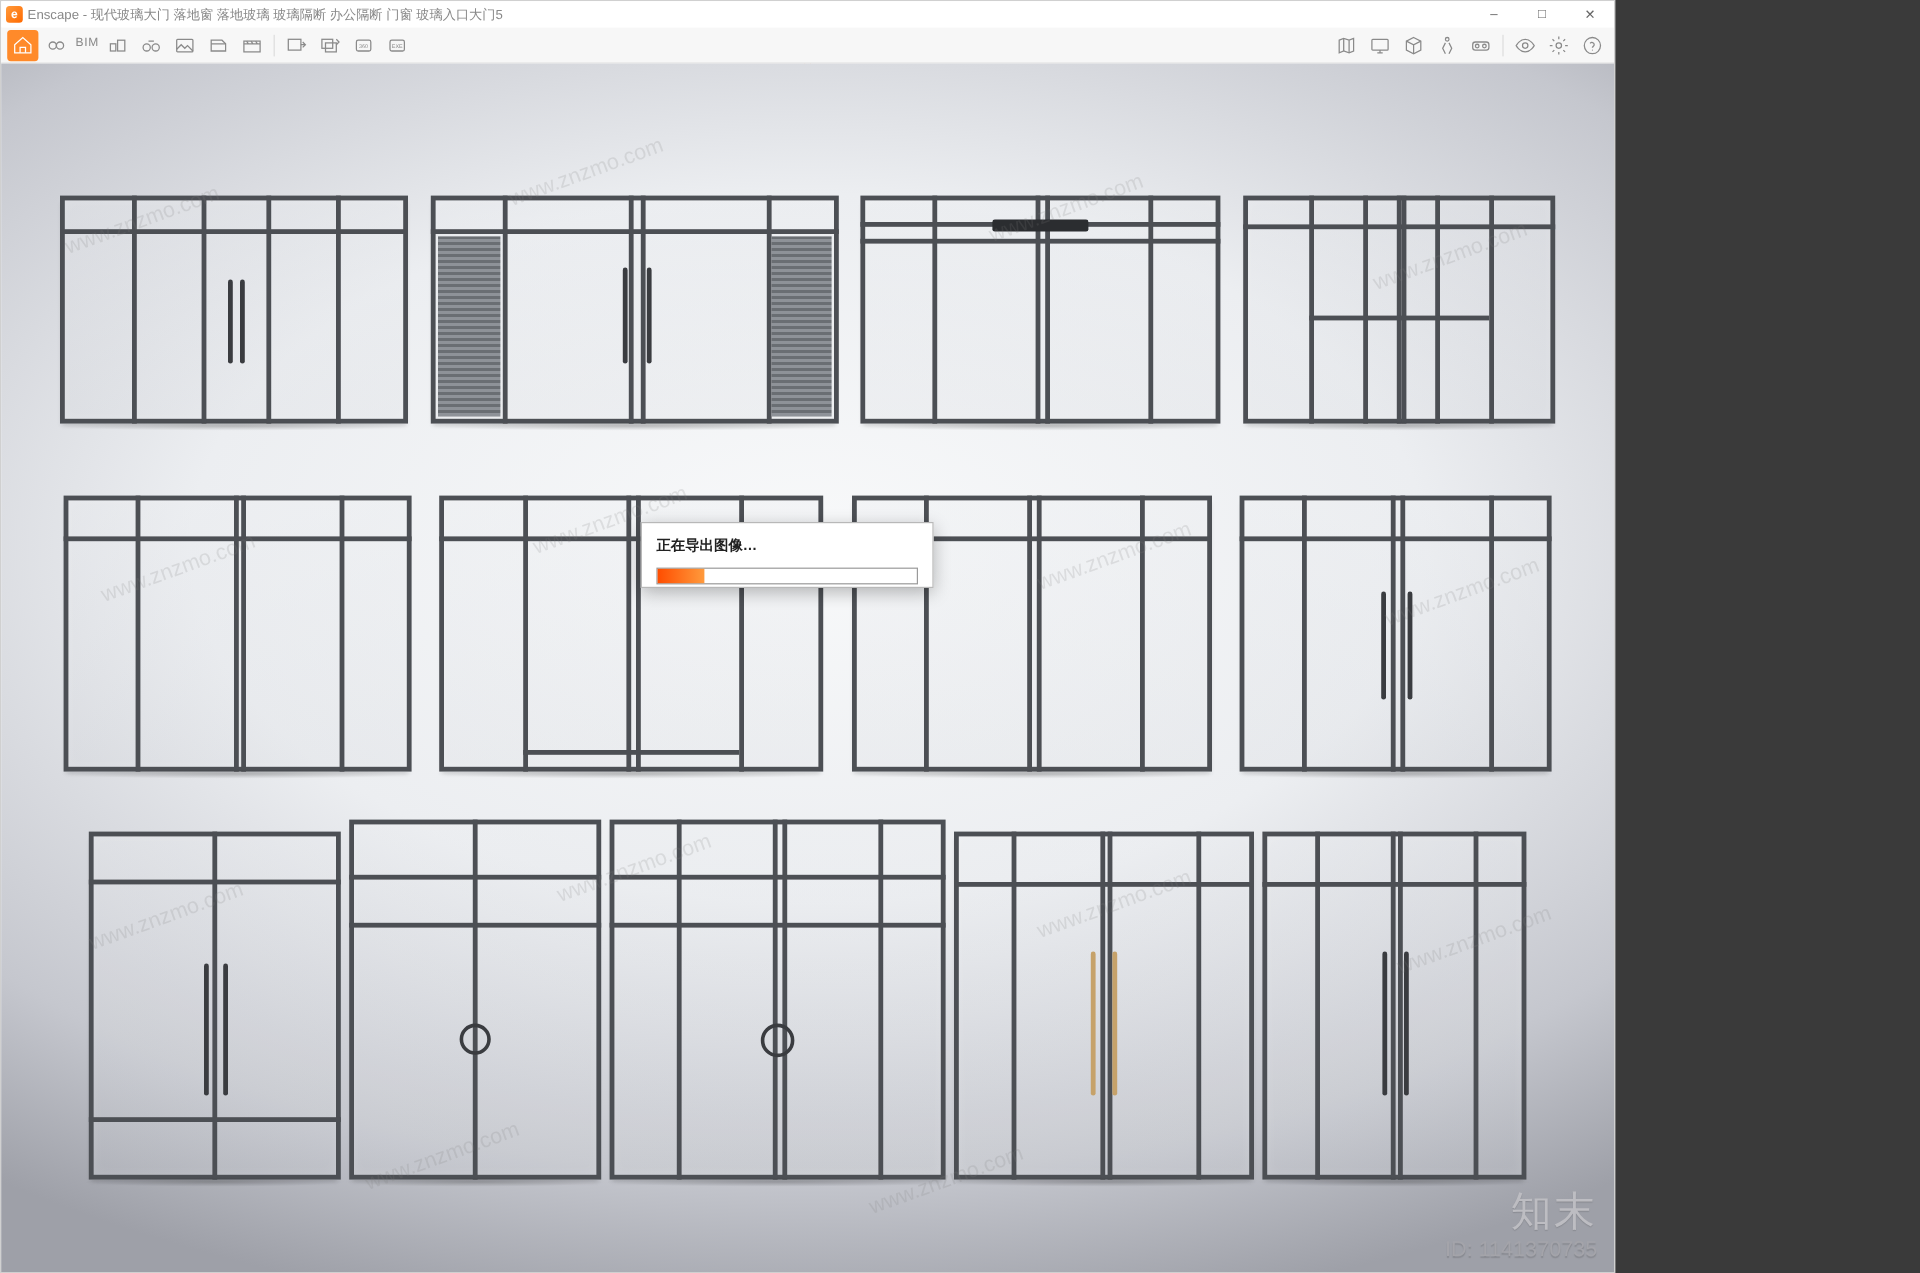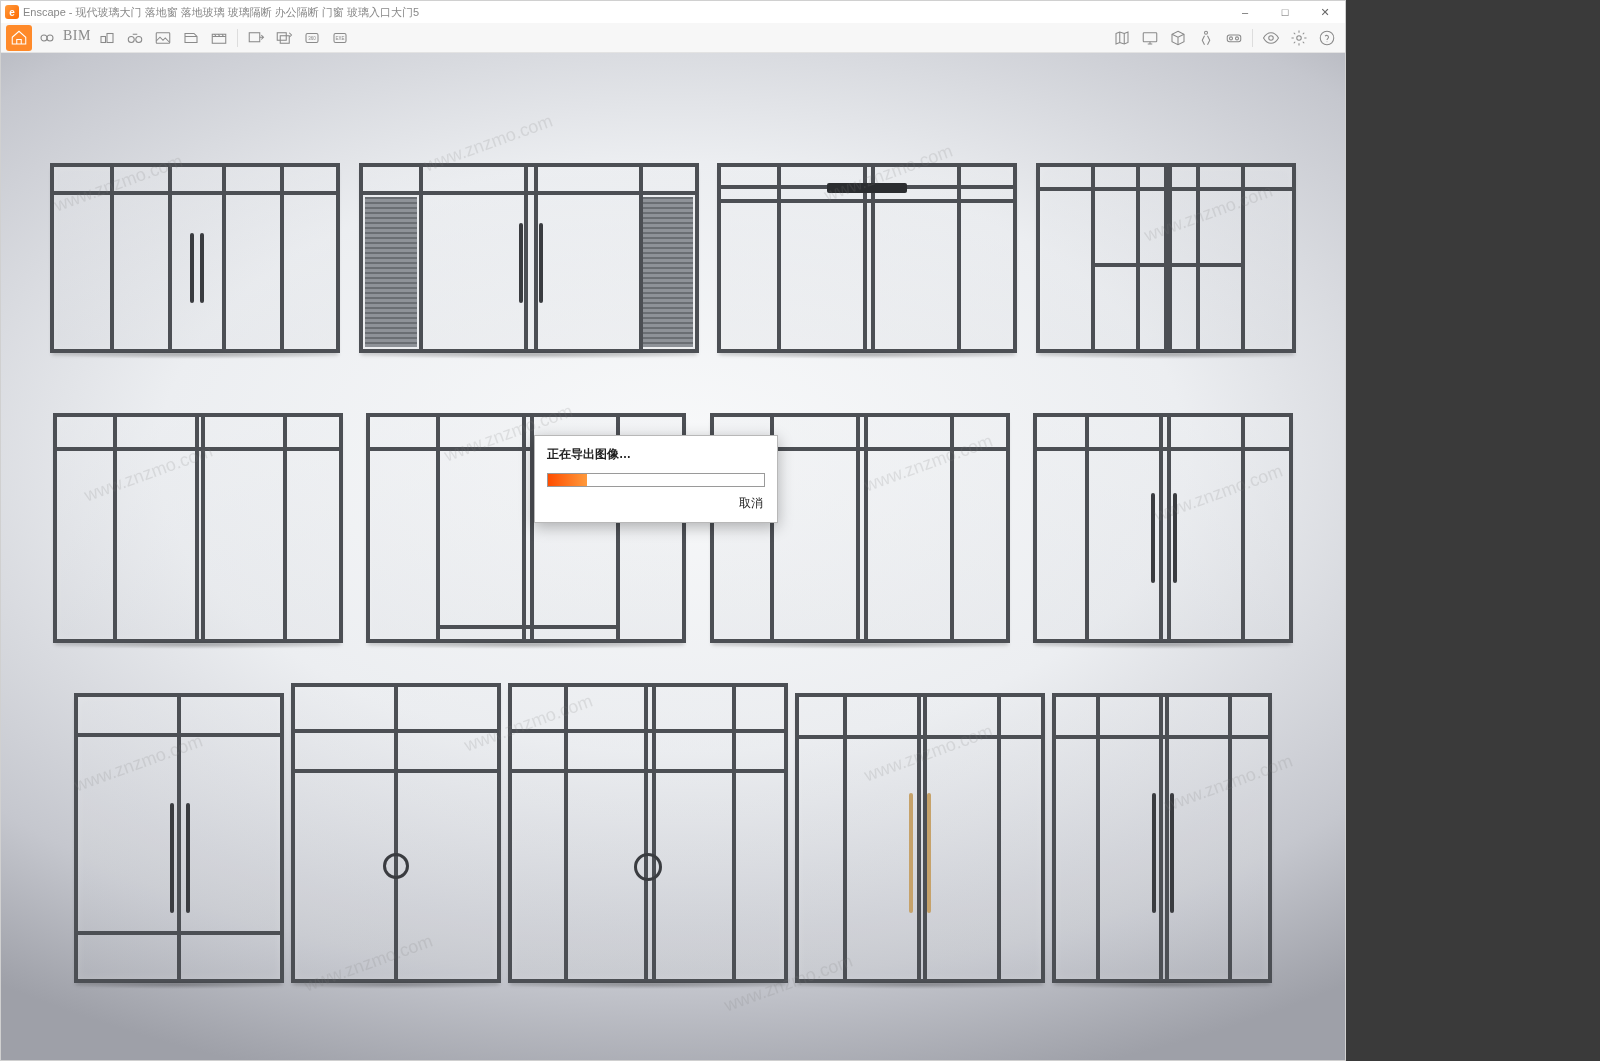--- a/index.html
+++ b/index.html
@@ -10,21 +10,21 @@
   .titlebar .logo { width:14px; height:14px; border-radius:3px; background:linear-gradient(135deg,#ff9a3c,#ff6a00); margin-right:4px; display:flex; align-items:center; justify-content:center; color:#fff; font-weight:bold; font-size:10px;}
   .titlebar .spacer { flex:1; }
   .titlebar .winbtn { width:40px; height:22px; display:flex; align-items:center; justify-content:center; color:#666; font-size:11px;}
   
   .toolbar { height:30px; background:#f7f7f7; border-bottom:1px solid #e3e3e3; display:flex; align-items:center; padding:0 4px; position:relative;}
   .toolbar .tbtn { width:26px; height:26px; display:flex; align-items:center; justify-content:center; color:#8a8a8a; margin:0 1px; border-radius:3px;}
   .toolbar .tbtn svg { width:18px; height:18px; stroke:#8a8a8a; fill:none; stroke-width:1.4;}
   .toolbar .tbtn.home { background:#ff8a2a; }
   .toolbar .tbtn.home svg { stroke:#fff; }
   .toolbar .sep { width:1px; height:18px; background:#ddd; margin:0 4px;}
-  .toolbar .bim-label { font-size:14px; color:#8a8a8a; position:relative; top:-2px; margin:0 2px 0 2px; letter-spacing:0.5px;font-family:Liberation Serif, serif;}
+  .toolbar .bim-label { font-size:10px; color:#8a8a8a; position:relative; top:-2px; margin:0 2px 0 2px; letter-spacing:0.5px;}
   .toolbar .spacer { flex:1; }
   .toolbar .chev { position:absolute; left:50%; bottom:-8px; transform:translateX(-50%); color:#ff7a10; font-size:14px;}
   
   .viewport { flex:1; position:relative; overflow:hidden; background:
      radial-gradient(ellipse 85% 65% at 50% 40%, #f8f9fa 0%, #eceef1 45%, #c5c7ce 80%, #9ea0a8 100%);
   }
   .scene { position:absolute; inset:0; }
   
   .wm { position:absolute; color:rgba(130,130,130,0.18); font-size:18px; transform:rotate(-20deg); pointer-events:none; white-space:nowrap; font-family:Arial, sans-serif;}
   .wm-corner { position:absolute; right:14px; bottom:8px; text-align:right; color:#a8a8ac; font-family:"Microsoft YaHei",sans-serif; text-shadow:0 1px 1px rgba(0,0,0,0.15); pointer-events:none;}
@@ -368,26 +368,27 @@
       <div class="wm" style="left:440px; top:370px;">www.znzmo.com</div>
       <div class="wm" style="left:860px; top:400px;">www.znzmo.com</div>
       <div class="wm" style="left:1150px;top:430px;">www.znzmo.com</div>
       <div class="wm" style="left:70px;  top:700px;">www.znzmo.com</div>
       <div class="wm" style="left:460px; top:660px;">www.znzmo.com</div>
       <div class="wm" style="left:860px; top:690px;">www.znzmo.com</div>
       <div class="wm" style="left:1160px;top:720px;">www.znzmo.com</div>
       <div class="wm" style="left:300px; top:900px;">www.znzmo.com</div>
       <div class="wm" style="left:720px; top:920px;">www.znzmo.com</div>
 
+      <div class="wm-corner">
+        <div class="brand">知末</div>
+        <div class="idline">ID: 1141370735</div>
+      </div>
 
       <div class="dialog">
         <div class="dmsg">正在导出图像…</div>
         <div class="pbar-wrap">
           <div class="pbar-fill" style="width:18%"></div>
         </div>
-        <div class="dactions">
-          <span>取消</span>
-        </div>
       </div>
 
     </div>
   </div>
 </div>
 
 </body></html>

